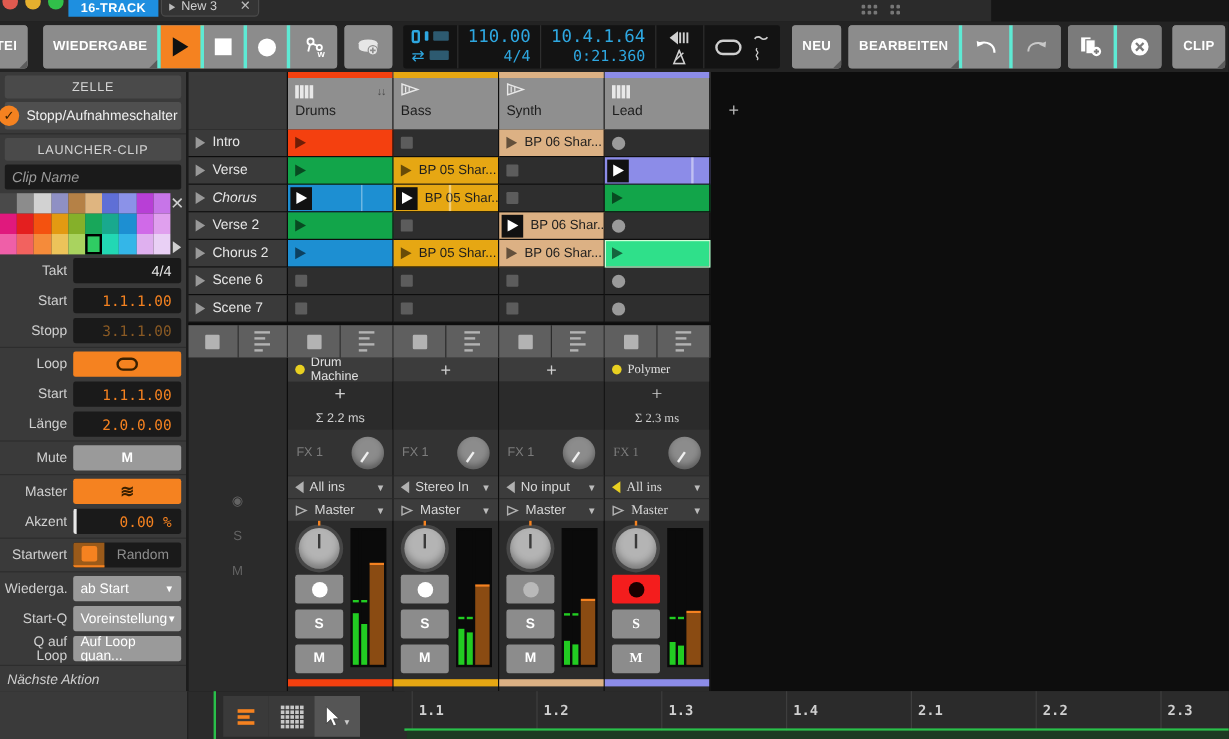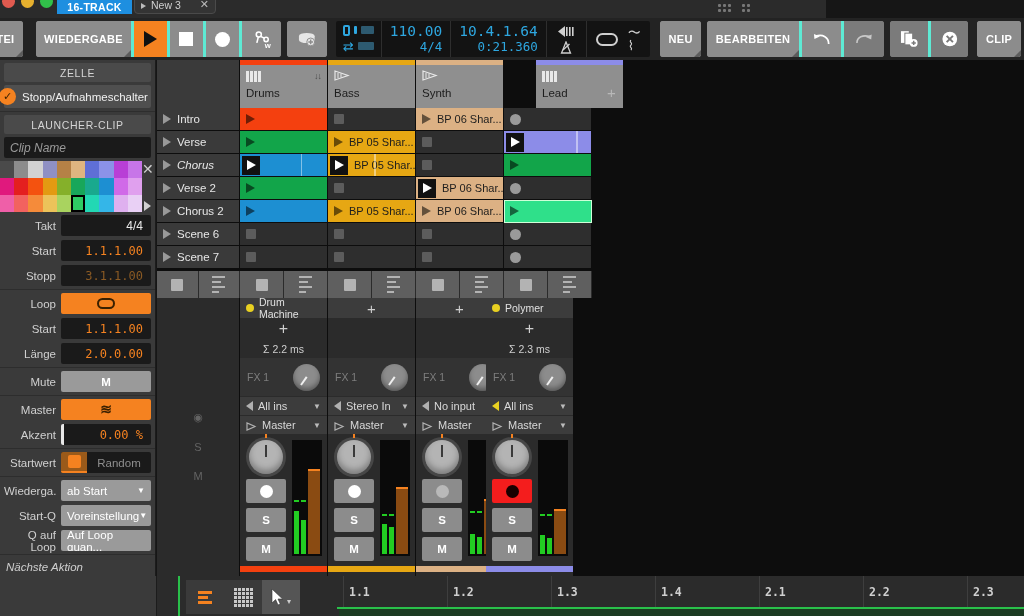--- a/index.html
+++ b/index.html
@@ -581,21 +581,21 @@
           <div class="stripe" style="background: rgb(220, 177, 132);"></div>
           <div class="icons">
             <span><svg width="16" height="11" viewBox="0 0 16 11">
                 <path d="M1 1 L1 10 L14 5.5 Z" fill="none" stroke="#e8e8e8" stroke-width="1.2"></path>
                 <line x1="4" y1="3" x2="4" y2="8" stroke="#e8e8e8" stroke-width="1"></line>
                 <line x1="7" y1="3.6" x2="7" y2="7.4" stroke="#e8e8e8" stroke-width="1"></line>
               </svg></span>
           </div>
           <div class="tname">Synth</div>
         </div>
-        <div class="th" style="left: 347px; margin-left: 32px;">
+        <div class="th" style="left: 347px;">
           <div class="stripe" style="background: rgb(140, 140, 232);"></div>
           <div class="icons">
             <span class="ic-keys">
               <i></i>
               <i></i>
               <i></i>
               <i></i>
             </span>
           </div>
           <div class="tname">Lead</div>
@@ -880,21 +880,21 @@
                 <b style="bottom: 37%;"></b>
               </div>
               <div class="fader">
                 <i style="height: 47%;"></i>
                 <b style="bottom: 47%;"></b>
               </div>
             </div>
           </div>
           <div class="colorbar" style="background: rgb(220, 177, 132); margin-top: 5px;"></div>
         </div>
-        <div class="mix-col" style="left: 329px; top: 238px; height: 278px;">
+        <div class="mix-col" style="left: 347px; top: 238px; height: 278px; font-family: Liberation Serif, serif;">
           <div class="dev-slot">
             <span class="dev-dot"></span>
             <span>Polymer</span>
           </div>
           <div class="dev-add">+</div>
           <div class="dev-lat">Σ 2.3 ms</div>
           <div class="fx-row">
             <span>FX 1</span>
             <span class="knob-sm"></span>
           </div>

